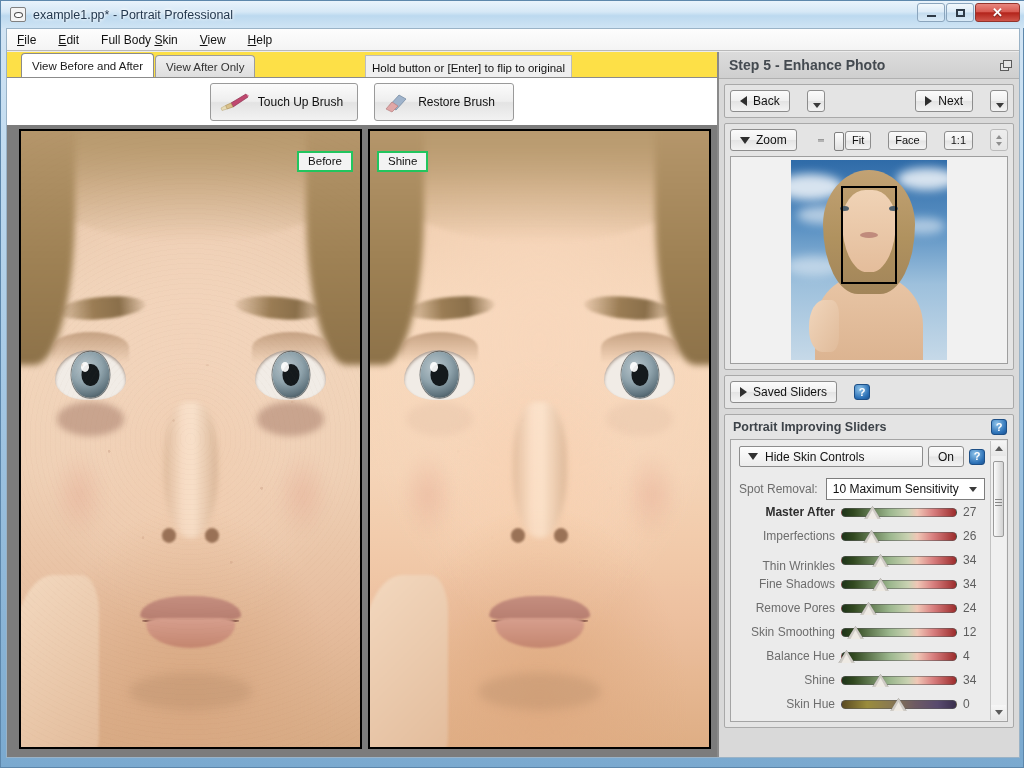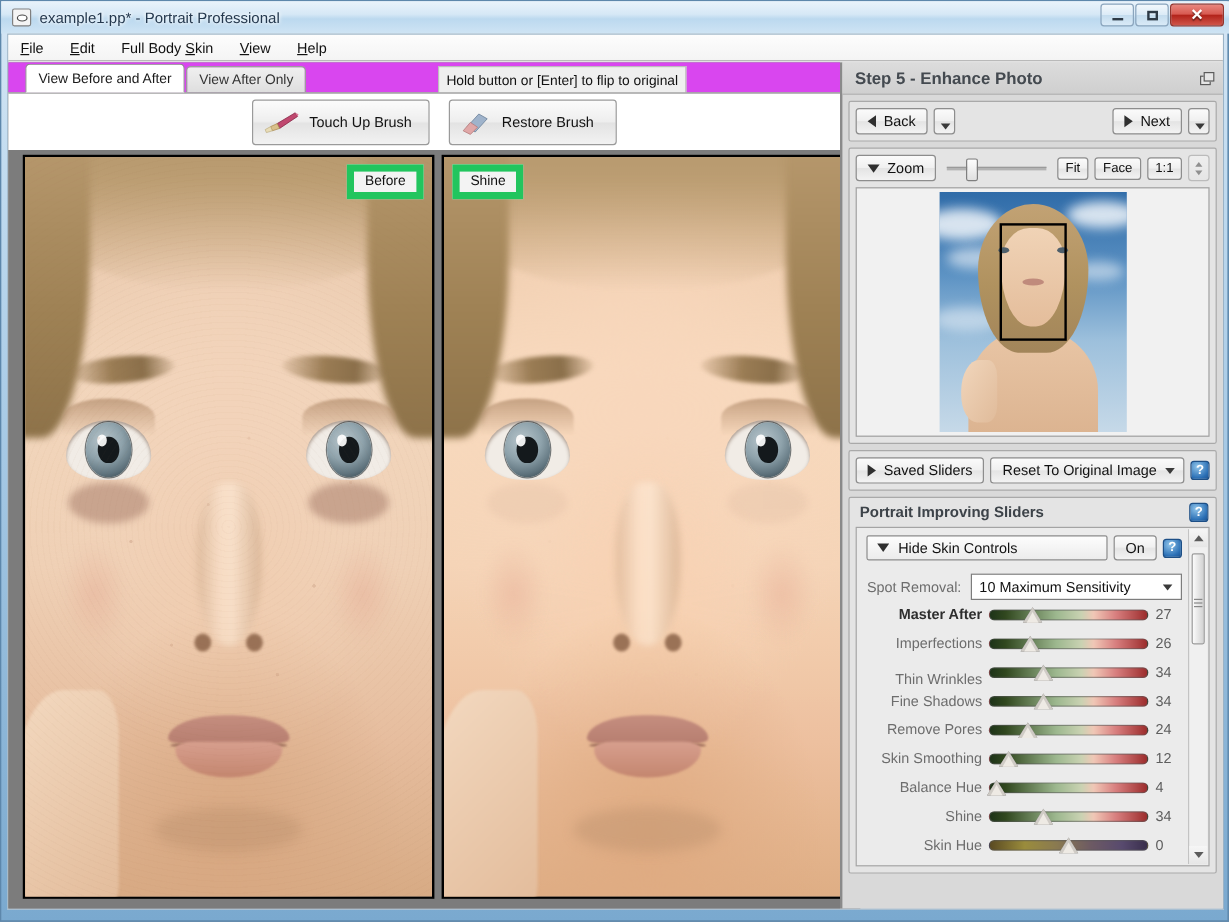--- a/index.html
+++ b/index.html
@@ -72,21 +72,21 @@
     position: absolute; left: 0; top: 23px; right: 0; bottom: 0;
     display: flex;
   }
 
   
   #left-pane {
     width: 710px; position: relative;
     background: #7c7c7c;
   }
   #tabstrip {
-    height: 25px; position: relative; background: #d946ef;
+    height: 25px; position: relative; background: #fde047;
   }
   .tab {
     position: absolute; top: 3px; height: 22px;
     background: linear-gradient(to bottom,#fcfcfc,#efefef);
     border: 1px solid #9d9d9d; border-bottom: none;
     border-radius: 4px 4px 0 0;
     font-size: 11.5px; color: #1a1a1a;
     display: flex; align-items: center; padding: 0 10px; cursor: pointer;
   }
   .tab.active { top: 1px; height: 24px; background: #ffffff; z-index: 3; border-color: #8b8b8b; }
@@ -114,22 +114,22 @@
 
   #viewer {
     position: absolute; left: 0; top: 73px; width: 710px; bottom: 0;
     background: #7c7c7c; padding: 4px 6px 8px 12px;
     display: flex; gap: 6px;
   }
   .photo-box {
     position: relative; flex: 1; border: 2px solid #000; overflow: hidden;
   }
   .badge {
-    position: absolute; top: 6px; z-index: 5;
-    background: #f3f3f3; border: 6px solid #22c55e;
+    position: absolute; top: 20px; z-index: 5;
+    background: #f3f3f3; border: 2px solid #22c55e;
     font-size: 11.5px; color: #111; padding: 2px 9px 3px 9px;
   }
   .badge.right { right: 7px; }
   .badge.left { left: 7px; }
 
   
   .face { position: absolute; inset: 0; overflow: hidden; }
   .skin-base {
     position: absolute; inset: -2%;
     background:
@@ -274,21 +274,21 @@
     content:''; position:absolute; border:1px solid #5b5b5b;
   }
   .dock-ico:before { left:0; top:3px; width:7px; height:6px; background:#e5e5e5; }
   .dock-ico:after  { left:3px; top:0; width:7px; height:6px; background:#e5e5e5; }
 
   .grp {
     margin: 5px 5px 0 5px;
     background: #e4e4e4; border: 1px solid #a9a9a9;
     border-radius: 2px; padding: 5px;
   }
-  .row { display: flex; align-items: center; gap: 5px; }
+  .row { display: flex; align-items: center; gap: 17px; }
   .btn {
     background: linear-gradient(to bottom,#fbfbfb 0%,#f0f0f0 48%,#e4e4e4 52%,#f3f3f3 100%);
     border: 1px solid #8d8d8d; border-radius: 3px;
     font-size: 12px; color: #111; height: 22px;
     display: flex; align-items: center; justify-content: center;
     padding: 0 9px; cursor: pointer; white-space: nowrap;
   }
   .btn.small { height: 19px; font-size: 11px; padding: 0 6px; }
   .btn.split { width: 18px; padding: 0; position: relative; }
   .btn.split .car { position:absolute; right:3px; bottom:3px; }
@@ -660,24 +660,20 @@
             </div>
           </div>
         </div>
 
         <div class="grp">
           <div class="row">
             <div class="btn">
               <span class="tri-r" style="margin-right:6px"></span>
               <span>Saved Sliders</span>
             </div>
-            <div class="btn" style="flex:1;justify-content:flex-start;position:relative;padding-right:22px;">
-              <span>Reset To Original Image</span>
-              <span class="caret-d" style="position:absolute;right:7px;"></span>
-            </div>
             <div class="help-btn">?</div>
           </div>
         </div>
 
         <div id="sliders-group">
           <div id="sliders-title">
             <span>Portrait Improving Sliders</span>
             <span class="spacer"></span>
             <span class="help-btn">?</span>
           </div>

